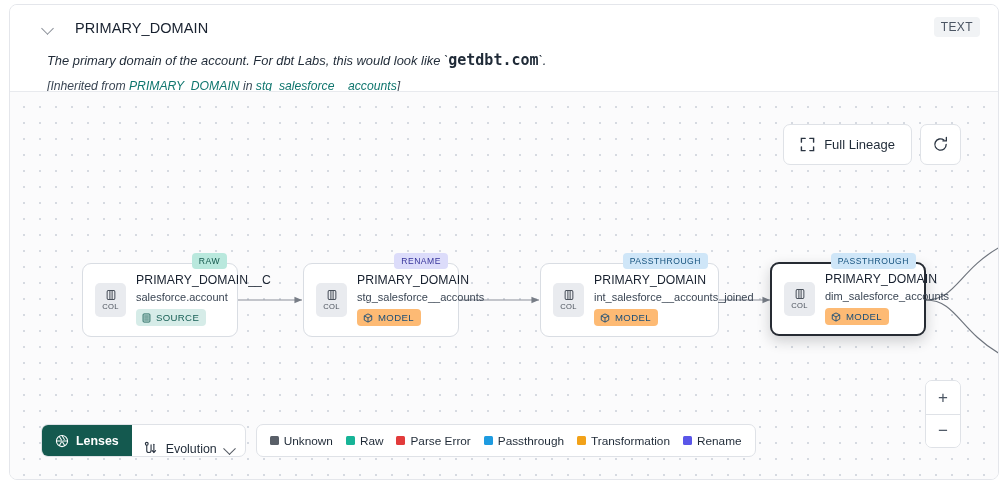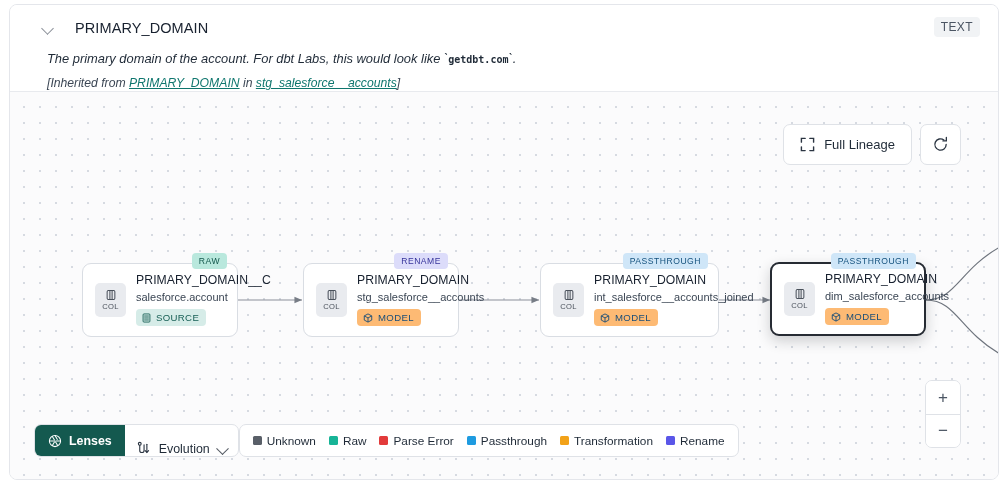--- a/index.html
+++ b/index.html
@@ -81,21 +81,21 @@
     margin-left: 19px;
     font-size: 12.9px;
     font-style: italic;
     color: #1f2a37;
     line-height: 1.35;
   }
   .desc .mono-b {
     font-family: "DejaVu Sans Mono", monospace;
     font-style: normal;
     font-weight: bold;
-    font-size: 10px;
+    font-size: 15px;
   }
 
   .inherited {
     margin-top: 9px;
     margin-left: 19px;
     font-size: 12.2px;
     font-style: italic;
     color: #3b4654;
   }
   .inherited a {
@@ -244,25 +244,25 @@
     font-size: 8.6px;
     letter-spacing: .5px;
   }
   .lens-badge.raw         { background: #b9e8dd; color: #13574c; }
   .lens-badge.rename      { background: #dcdcfa; color: #37349b; }
   .lens-badge.passthrough { background: #cfe6f8; color: #15527e; }
 
   
   .bottom-bar {
     position: absolute;
-    left: 24px;
+    left: 31px;
     top: 332px;
     display: flex;
     align-items: center;
-    gap: 0;
+    gap: 10px;
   }
   .seg {
     display: flex;
     border: 1px solid #dfe2e7;
     border-radius: 7px;
     overflow: hidden;
     background: #ffffff;
     height: 33px;
   }
   .seg-lenses {

